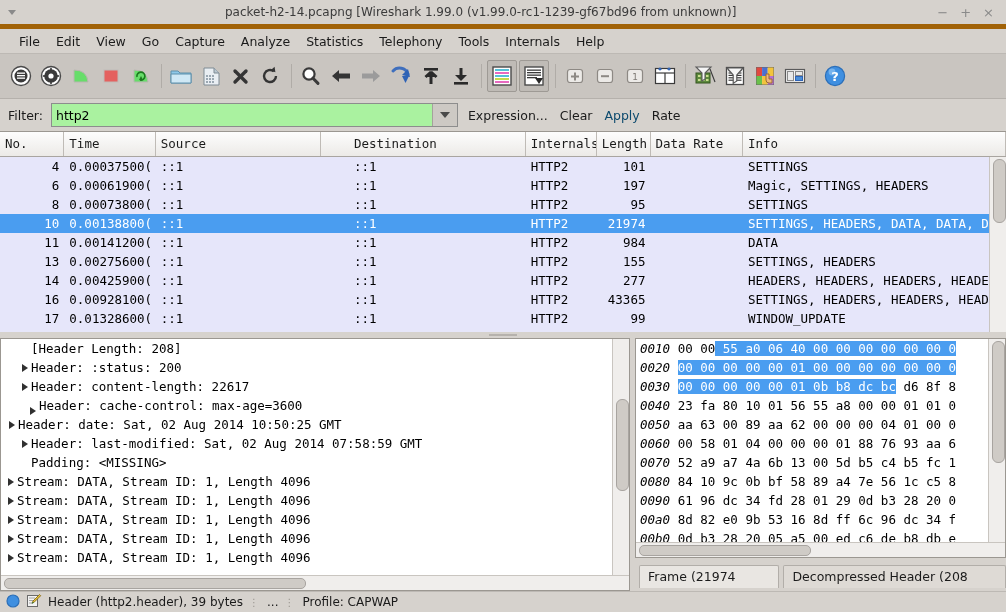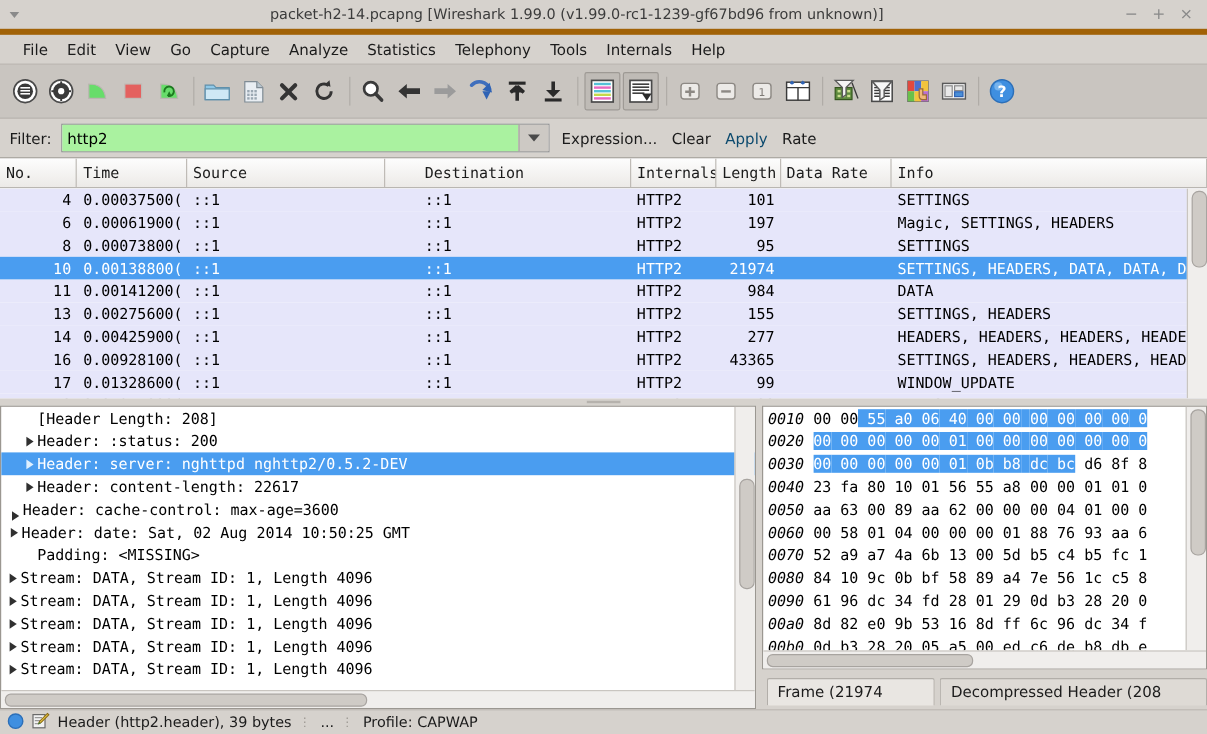--- a/index.html
+++ b/index.html
@@ -522,43 +522,43 @@
             <div class="trow" style="padding-left: 18px;">
               <span class="tw"></span>
               <span>[Header Length: 208]</span>
             </div>
             <div class="trow" style="padding-left: 18px;">
               <span class="tw">
                 <span class="tri"></span>
               </span>
               <span>Header: :status: 200</span>
             </div>
-            <div class="trow sel" style="padding-left: 18px;">
-              <span class="tw">
-                <span class="tri hollow"></span>
-              </span>
-              <span>Header: server: nghttpd nghttp2/0.5.2-DEV</span>
-            </div>
             <div class="trow" style="padding-left: 18px;">
               <span class="tw">
                 <span class="tri"></span>
               </span>
               <span>Header: content-length: 22617</span>
             </div>
-            <div class="trow" style="padding-left: 6px; align-items: flex-end;">
+            <div class="trow" style="padding-left: 26px; align-items: flex-end;">
               <span class="tw">
                 <span class="tri"></span>
               </span>
               <span>Header: cache-control: max-age=3600</span>
             </div>
             <div class="trow" style="padding-left: 5px;">
               <span class="tw">
                 <span class="tri"></span>
               </span>
               <span>Header: date: Sat, 02 Aug 2014 10:50:25 GMT</span>
+            </div>
+            <div class="trow" style="padding-left: 18px;">
+              <span class="tw">
+                <span class="tri"></span>
+              </span>
+              <span>Header: last-modified: Sat, 02 Aug 2014 07:58:59 GMT</span>
             </div>
             <div class="trow" style="padding-left: 18px;">
               <span class="tw"></span>
               <span>Padding: &lt;MISSING&gt;</span>
             </div>
             <div class="trow" style="padding-left: 4px;">
               <span class="tw">
                 <span class="tri"></span>
               </span>
               <span>Stream: DATA, Stream ID: 1, Length 4096</span>

